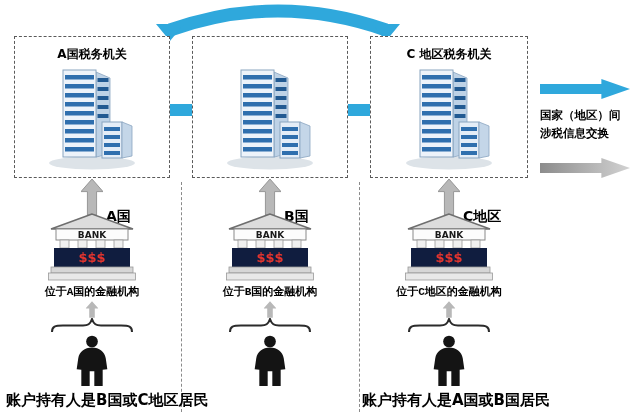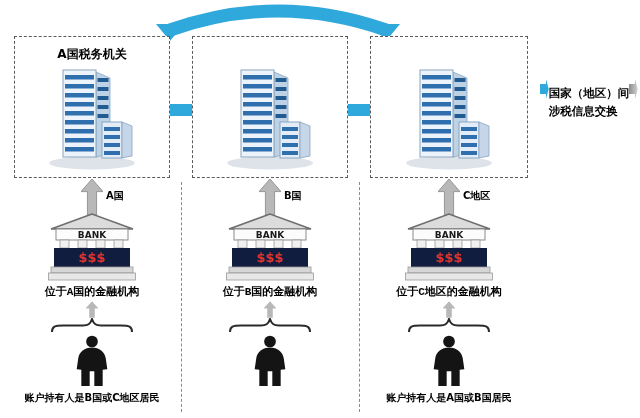--- a/index.html
+++ b/index.html
@@ -7,34 +7,34 @@
   body { font-family:"DejaVu Sans","Liberation Sans",sans-serif; color:#000; }
   .canvas { position:relative; width:640px; height:418px; background:#fff; overflow:hidden; }
 
   .col { position:absolute; top:0; height:300px; }
   .dashed-box { position:absolute; left:8px; right:8px; top:36px; height:142px; border:1px dashed #5a5a5a; background:#fff; }
   .centered { position:absolute; left:50%; transform:translateX(-50%); }
 
   .authority { top:46px; width:100%; text-align:center; font-size:12px; font-weight:bold; white-space:nowrap; }
   .building  { top:64px; }
   .up-arrow  { top:179px; }
-  .country   { position:absolute; left:calc(50% + 14px); top:189px; font-size:10px; font-weight:bold; white-space:nowrap; }
+  .country   { position:absolute; left:calc(50% + 14px); top:208px; font-size:14px; font-weight:bold; white-space:nowrap; }
   .bank      { top:213px; }
   .institution { top:284px; width:100%; text-align:center; font-size:11px; font-weight:bold; white-space:nowrap;font-family:Liberation Mono, monospace; }
   .small-arrow { top:301px; }
   .brace     { top:318px; }
   .person    { top:335px; }
-  .holder    { top:391px; width:100%; text-align:center; font-size:10px; font-weight:bold; white-space:nowrap; }
+  .holder    { top:391px; width:100%; text-align:center; font-size:15px; font-weight:bold; white-space:nowrap; }
 
   .vsep { position:absolute; top:182px; height:230px; width:0; border-left:1px dashed #8a8a8a; }
 
   .top-arc { position:absolute; left:148px; top:0; }
   .h-arrow { position:absolute; top:95px; }
 
-  .legend { position:absolute; left:540px; top:78px; width:98px; display:flex; }
+  .legend { position:absolute; left:540px; top:78px; width:98px; display:flex; flex-direction:column; }
   .legend-text { margin-top:7px; font-size:11.5px; font-weight:bold; line-height:1.55; white-space:nowrap; }
   .legend .gap { height:14px; }
 </style>
 </head>
 <body>
 
 <svg width="0" height="0" style="position:absolute;overflow:hidden" aria-hidden="true">
   <defs>
     <linearGradient id="grayGrad" x1="0" y1="0" x2="1" y2="0">
       <stop offset="0" stop-color="#8c8c8c"></stop>
@@ -175,20 +175,21 @@
     <svg class="brace centered" width="84" height="15">
         <use href="#sym-brace"></use>
       </svg>
     <svg class="person centered" width="44" height="52">
         <use href="#sym-person"></use>
       </svg>
   </div>
 
   <div class="col" style="left:362px;width:174px">
     <div class="dashed-box"></div>
+    <div class="authority centered">C 地区税务机关</div>
     <svg class="building centered" width="92" height="106">
         <use href="#sym-building"></use>
       </svg>
     <svg class="up-arrow centered" width="22" height="36">
         <use href="#sym-up-arrow"></use>
       </svg>
     <div class="country">C地区</div>
     <svg class="bank centered" width="88" height="68">
         <use href="#sym-bank"></use>
       </svg>

